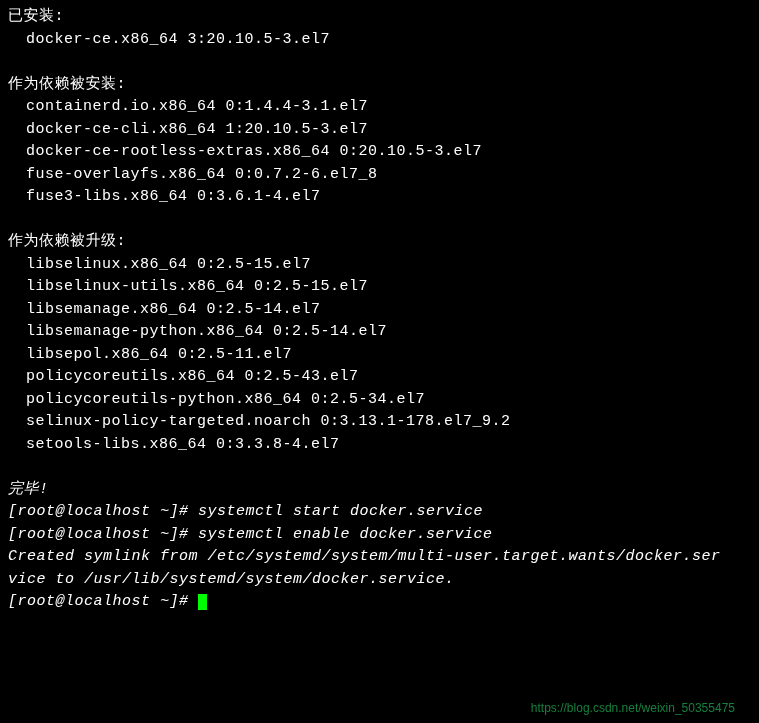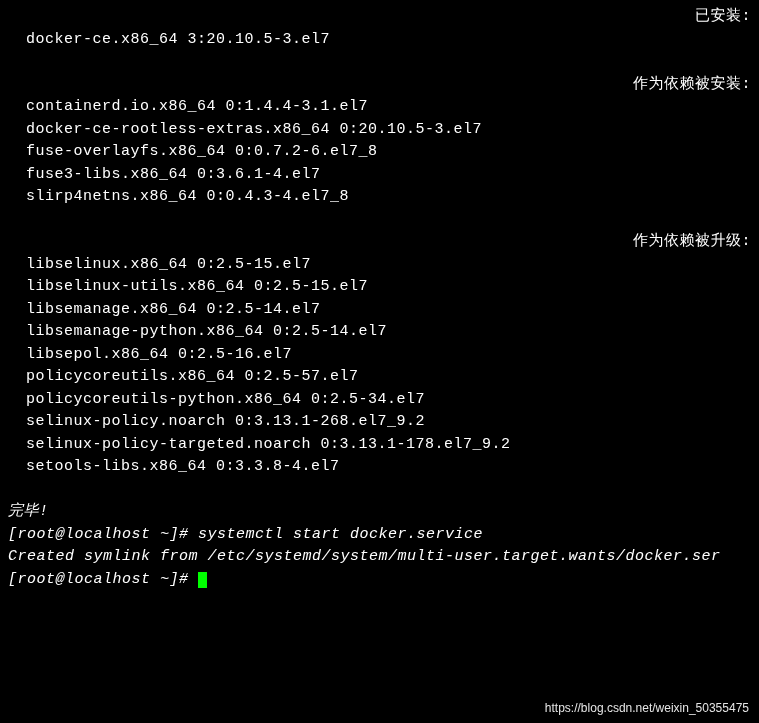--- a/index.html
+++ b/index.html
@@ -20,75 +20,75 @@
       overflow: hidden;
     }
     .terminal-line {
       white-space: pre;
       letter-spacing: 0.5px;
       font-style: italic;
     }
     .section-header {
       white-space: pre;
       letter-spacing: 0.5px;
-      text-align: right;
     }
     .indented {
       padding-left: 2ch;
       white-space: pre;
       letter-spacing: 0.5px;
     }
     .blank-line {
       height: 1.5em;
     }
     .cursor {
       display: inline-block;
       width: 9px;
       height: 16px;
       background: #00ff00;
       vertical-align: text-bottom;
     }
     .watermark {
       position: absolute;
       bottom: 6px;
-      right: 10px;
-      color: #e5e5e5;
+      right: 24px;
+      color: #15803d;
       font-size: 12px;
       font-family: Arial, sans-serif;
       letter-spacing: 0;
     }
   </style>
 </head>
 <body>
 
 <div>
   <div class="section-header">已安装:</div>
   <div class="indented">docker-ce.x86_64 3:20.10.5-3.el7</div>
   <div class="blank-line"></div>
 
   <div class="section-header">作为依赖被安装:</div>
   <div class="indented">containerd.io.x86_64 0:1.4.4-3.1.el7</div>
+  <div class="indented">docker-ce-cli.x86_64 1:20.10.5-3.el7</div>
   <div class="indented">docker-ce-rootless-extras.x86_64 0:20.10.5-3.el7</div>
   <div class="indented">fuse-overlayfs.x86_64 0:0.7.2-6.el7_8</div>
   <div class="indented">fuse3-libs.x86_64 0:3.6.1-4.el7</div>
-  <div class="indented">slirp4netns.x86_64 0:0.4.3-4.el7_8</div>
   <div class="blank-line"></div>
 
   <div class="section-header">作为依赖被升级:</div>
   <div class="indented">libselinux.x86_64 0:2.5-15.el7</div>
   <div class="indented">libselinux-utils.x86_64 0:2.5-15.el7</div>
   <div class="indented">libsemanage.x86_64 0:2.5-14.el7</div>
   <div class="indented">libsemanage-python.x86_64 0:2.5-14.el7</div>
-  <div class="indented">libsepol.x86_64 0:2.5-16.el7</div>
-  <div class="indented">policycoreutils.x86_64 0:2.5-57.el7</div>
+  <div class="indented">libsepol.x86_64 0:2.5-11.el7</div>
+  <div class="indented">policycoreutils.x86_64 0:2.5-43.el7</div>
   <div class="indented">policycoreutils-python.x86_64 0:2.5-34.el7</div>
-  <div class="indented">selinux-policy.noarch 0:3.13.1-268.el7_9.2</div>
   <div class="indented">selinux-policy-targeted.noarch 0:3.13.1-178.el7_9.2</div>
   <div class="indented">setools-libs.x86_64 0:3.3.8-4.el7</div>
   <div class="blank-line"></div>
 
   <div class="terminal-line">完毕!</div>
   <div class="terminal-line">[root@localhost ~]# systemctl start docker.service</div>
+  <div class="terminal-line">[root@localhost ~]# systemctl enable docker.service</div>
   <div class="terminal-line">Created symlink from /etc/systemd/system/multi-user.target.wants/docker.ser</div>
+  <div class="terminal-line">vice to /usr/lib/systemd/system/docker.service.</div>
   <div class="terminal-line"><span>[root@localhost ~]# </span><span class="cursor"></span></div>
 </div>
 
 <div class="watermark">https://blog.csdn.net/weixin_50355475</div>
 
 </body></html>

